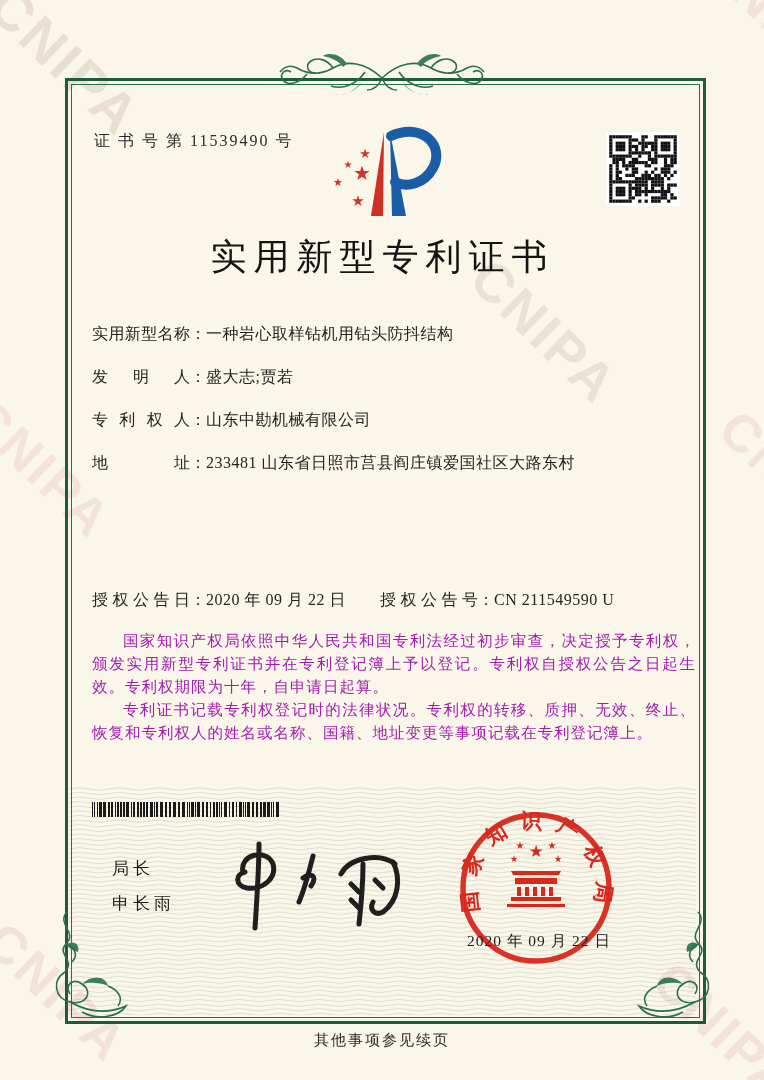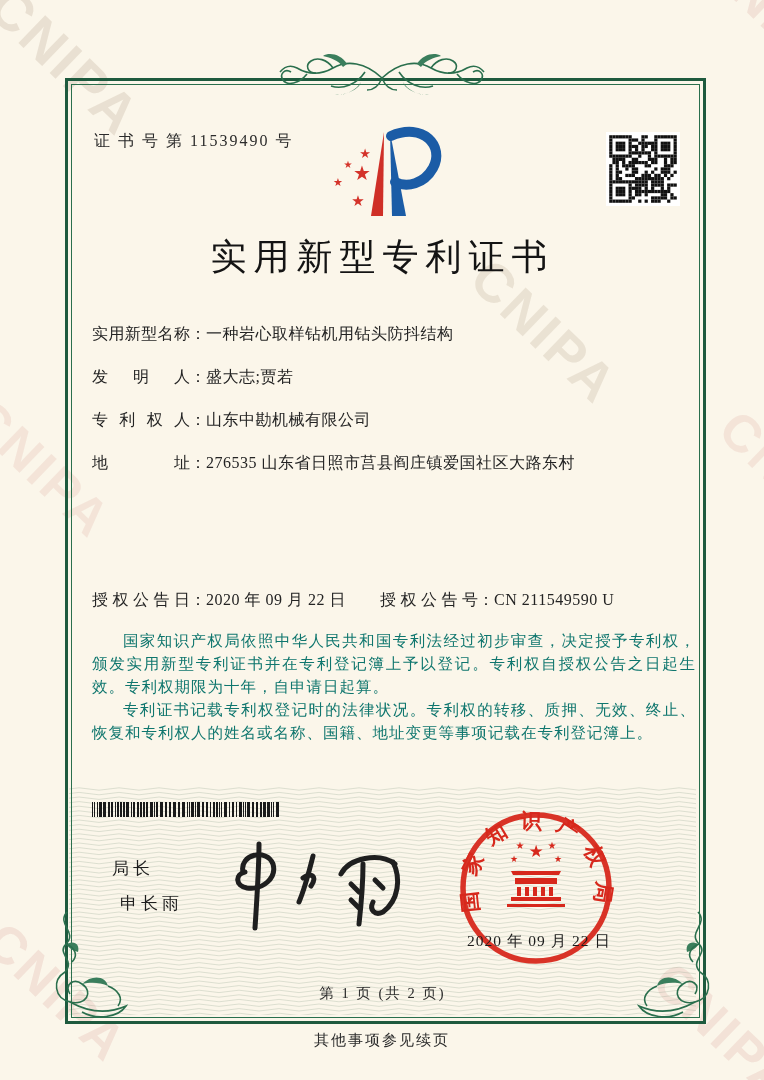--- a/index.html
+++ b/index.html
@@ -23,25 +23,25 @@
          font-size:36px;font-weight:normal;letter-spacing:7px;color:#141414;}
 
   .fields{position:absolute;left:92px;top:324px;width:600px;font-size:16px;color:#242424;}
   .field-row{height:23px;margin-bottom:20px;white-space:nowrap;}
   .flabel{display:inline-block;width:98px;text-align:justify;text-align-last:justify;vertical-align:top;}
   .fvalue{letter-spacing:.5px;}
   .grant-row{position:absolute;left:92px;top:590px;font-size:16px;white-space:nowrap;color:#242424;}
   .grant-sep{display:inline-block;width:26px;}
 
   .paras{position:absolute;left:92px;top:629px;width:604px;font-size:15.5px;line-height:23px;
-         letter-spacing:1px;text-align:justify;color:#0f766e;}
+         letter-spacing:1px;text-align:justify;color:#a21caf;}
   .paras p{margin:0;text-indent:2em;}
 
   .sig-title{position:absolute;left:112px;top:857px;font-size:17px;letter-spacing:4px;color:#1e1e1e;}
-  .sig-name{position:absolute;left:120px;top:892px;font-size:17px;letter-spacing:4px;color:#1e1e1e;}
+  .sig-name{position:absolute;left:112px;top:892px;font-size:17px;letter-spacing:4px;color:#1e1e1e;}
 
   .seal-date{position:absolute;left:459px;top:931px;width:160px;text-align:center;
              font-size:15.5px;letter-spacing:1px;color:#1c1c1c;z-index:6;}
 
   .page-info{position:absolute;left:65px;top:984px;width:635px;text-align:center;
              font-size:14.5px;letter-spacing:2px;color:#2b2b2b;}
   .foot-note{position:absolute;left:0;top:1031px;width:764px;text-align:center;
              font-size:15px;letter-spacing:2px;color:#2b2b2b;}
 
   svg{display:block;}
@@ -437,21 +437,21 @@
       <div class="field-row">
         <span class="flabel">实用新型名称</span><span>：</span><span class="fvalue">一种岩心取样钻机用钻头防抖结构</span>
       </div>
       <div class="field-row">
         <span class="flabel">发明人</span><span>：</span><span class="fvalue">盛大志;贾若</span>
       </div>
       <div class="field-row">
         <span class="flabel">专利权人</span><span>：</span><span class="fvalue">山东中勘机械有限公司</span>
       </div>
       <div class="field-row">
-        <span class="flabel">地址</span><span>：</span><span class="fvalue">276535 山东省日照市莒县阎庄镇爱国社区大路东村</span>
+        <span class="flabel">地址</span><span>：</span><span class="fvalue">233481 山东省日照市莒县阎庄镇爱国社区大路东村</span>
       </div>
     </div>
 
     <div class="grant-row">
       <span class="flabel">授权公告日</span><span>：</span><span class="fvalue">2020 年 09 月 22 日</span>
       <span class="grant-sep"></span>
       <span class="flabel">授权公告号</span><span>：</span><span class="fvalue">CN 211549590 U</span>
     </div>
 
     <div class="paras">
@@ -556,17 +556,16 @@
         <rect x="84" y="86" width="4" height="9"></rect>
         <rect x="92" y="86" width="4" height="9"></rect>
         <rect x="100" y="86" width="4" height="9"></rect>
         <rect x="62" y="96" width="50" height="4"></rect>
         <rect x="58" y="103" width="58" height="3"></rect>
       </g>
     </svg>
 
     <div class="seal-date">2020 年 09 月 22 日</div>
 
-    <div class="page-info">第 1 页 (共 2 页)</div>
     <div class="foot-note">其他事项参见续页</div>
 
   </div>
 </div>
 
 </body></html>

